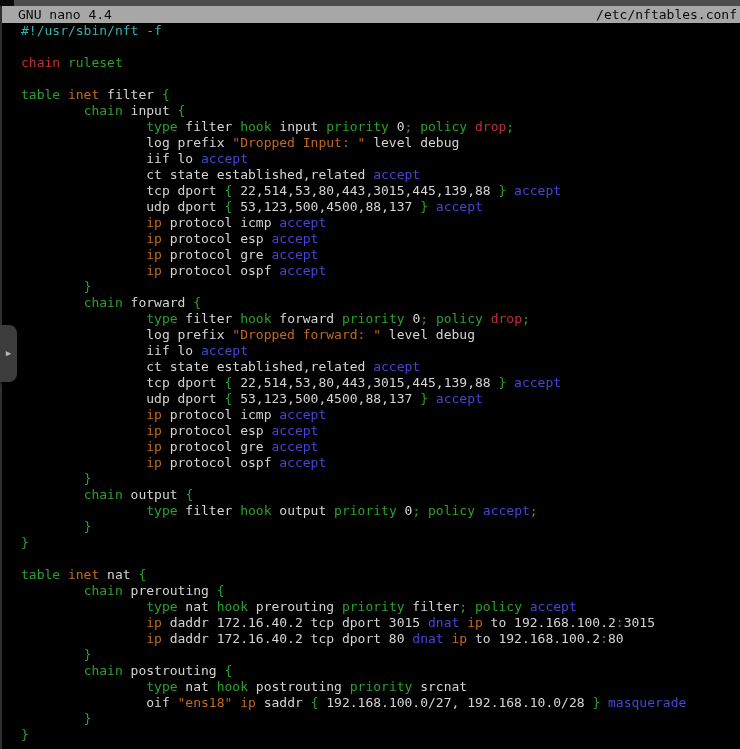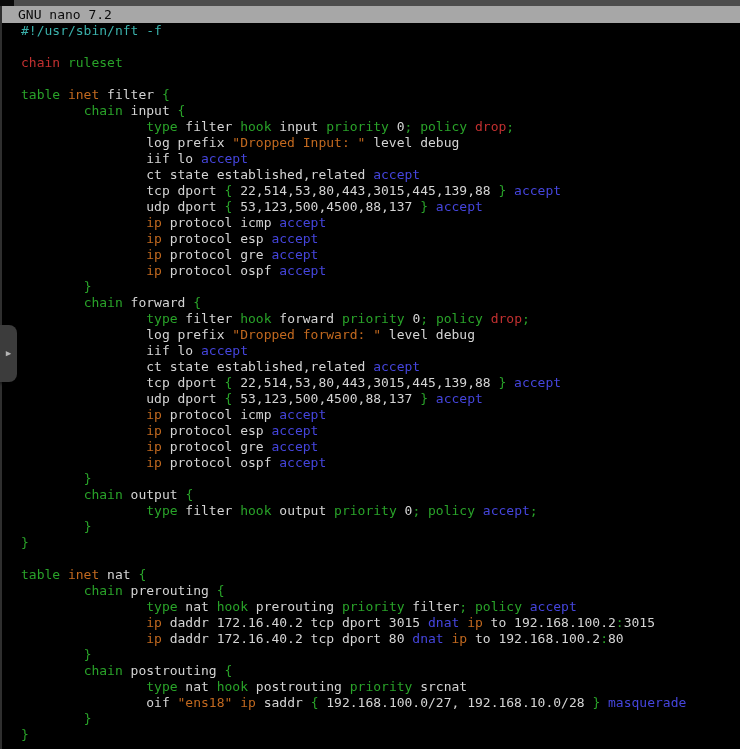--- a/index.html
+++ b/index.html
@@ -29,21 +29,22 @@
 </style>
 </head>
 <body>
 
 <div class="screen">
   <div class="top-strip">
     <div class="top-strip-notch"></div>
   </div>
 
   <div class="titlebar">
-    <span class="tb-left">GNU nano 7.2</span>
+    <span class="tb-left">GNU nano 4.4</span>
+    <span class="tb-right">/etc/nftables.conf</span>
   </div>
 
   <div class="editor" id="editor">
       <div class="code-line"><span style="color: rgb(58, 176, 170);">#!/usr/sbin/nft -f</span></div>
       <div class="code-line"></div>
       <div class="code-line"><span style="color: rgb(194, 48, 48);">chain</span><span style="color: rgb(212, 212, 212);"> </span><span style="color: rgb(41, 163, 41);">ruleset</span></div>
       <div class="code-line"></div>
       <div class="code-line"><span style="color: rgb(41, 163, 41);">table</span><span style="color: rgb(212, 212, 212);"> </span><span style="color: rgb(194, 105, 31);">inet</span><span style="color: rgb(212, 212, 212);"> filter </span><span style="color: rgb(41, 163, 41);">{</span></div>
       <div class="code-line"><span style="color: rgb(212, 212, 212);">        </span><span style="color: rgb(41, 163, 41);">chain</span><span style="color: rgb(212, 212, 212);"> input </span><span style="color: rgb(41, 163, 41);">{</span></div>
       <div class="code-line"><span style="color: rgb(212, 212, 212);">                </span><span style="color: rgb(41, 163, 41);">type</span><span style="color: rgb(212, 212, 212);"> filter </span><span style="color: rgb(41, 163, 41);">hook</span><span style="color: rgb(212, 212, 212);"> input </span><span style="color: rgb(41, 163, 41);">priority</span><span style="color: rgb(212, 212, 212);"> 0</span><span style="color: rgb(41, 163, 41);">;</span><span style="color: rgb(212, 212, 212);"> </span><span style="color: rgb(41, 163, 41);">policy</span><span style="color: rgb(212, 212, 212);"> </span><span style="color: rgb(194, 48, 48);">drop</span><span style="color: rgb(41, 163, 41);">;</span></div>

